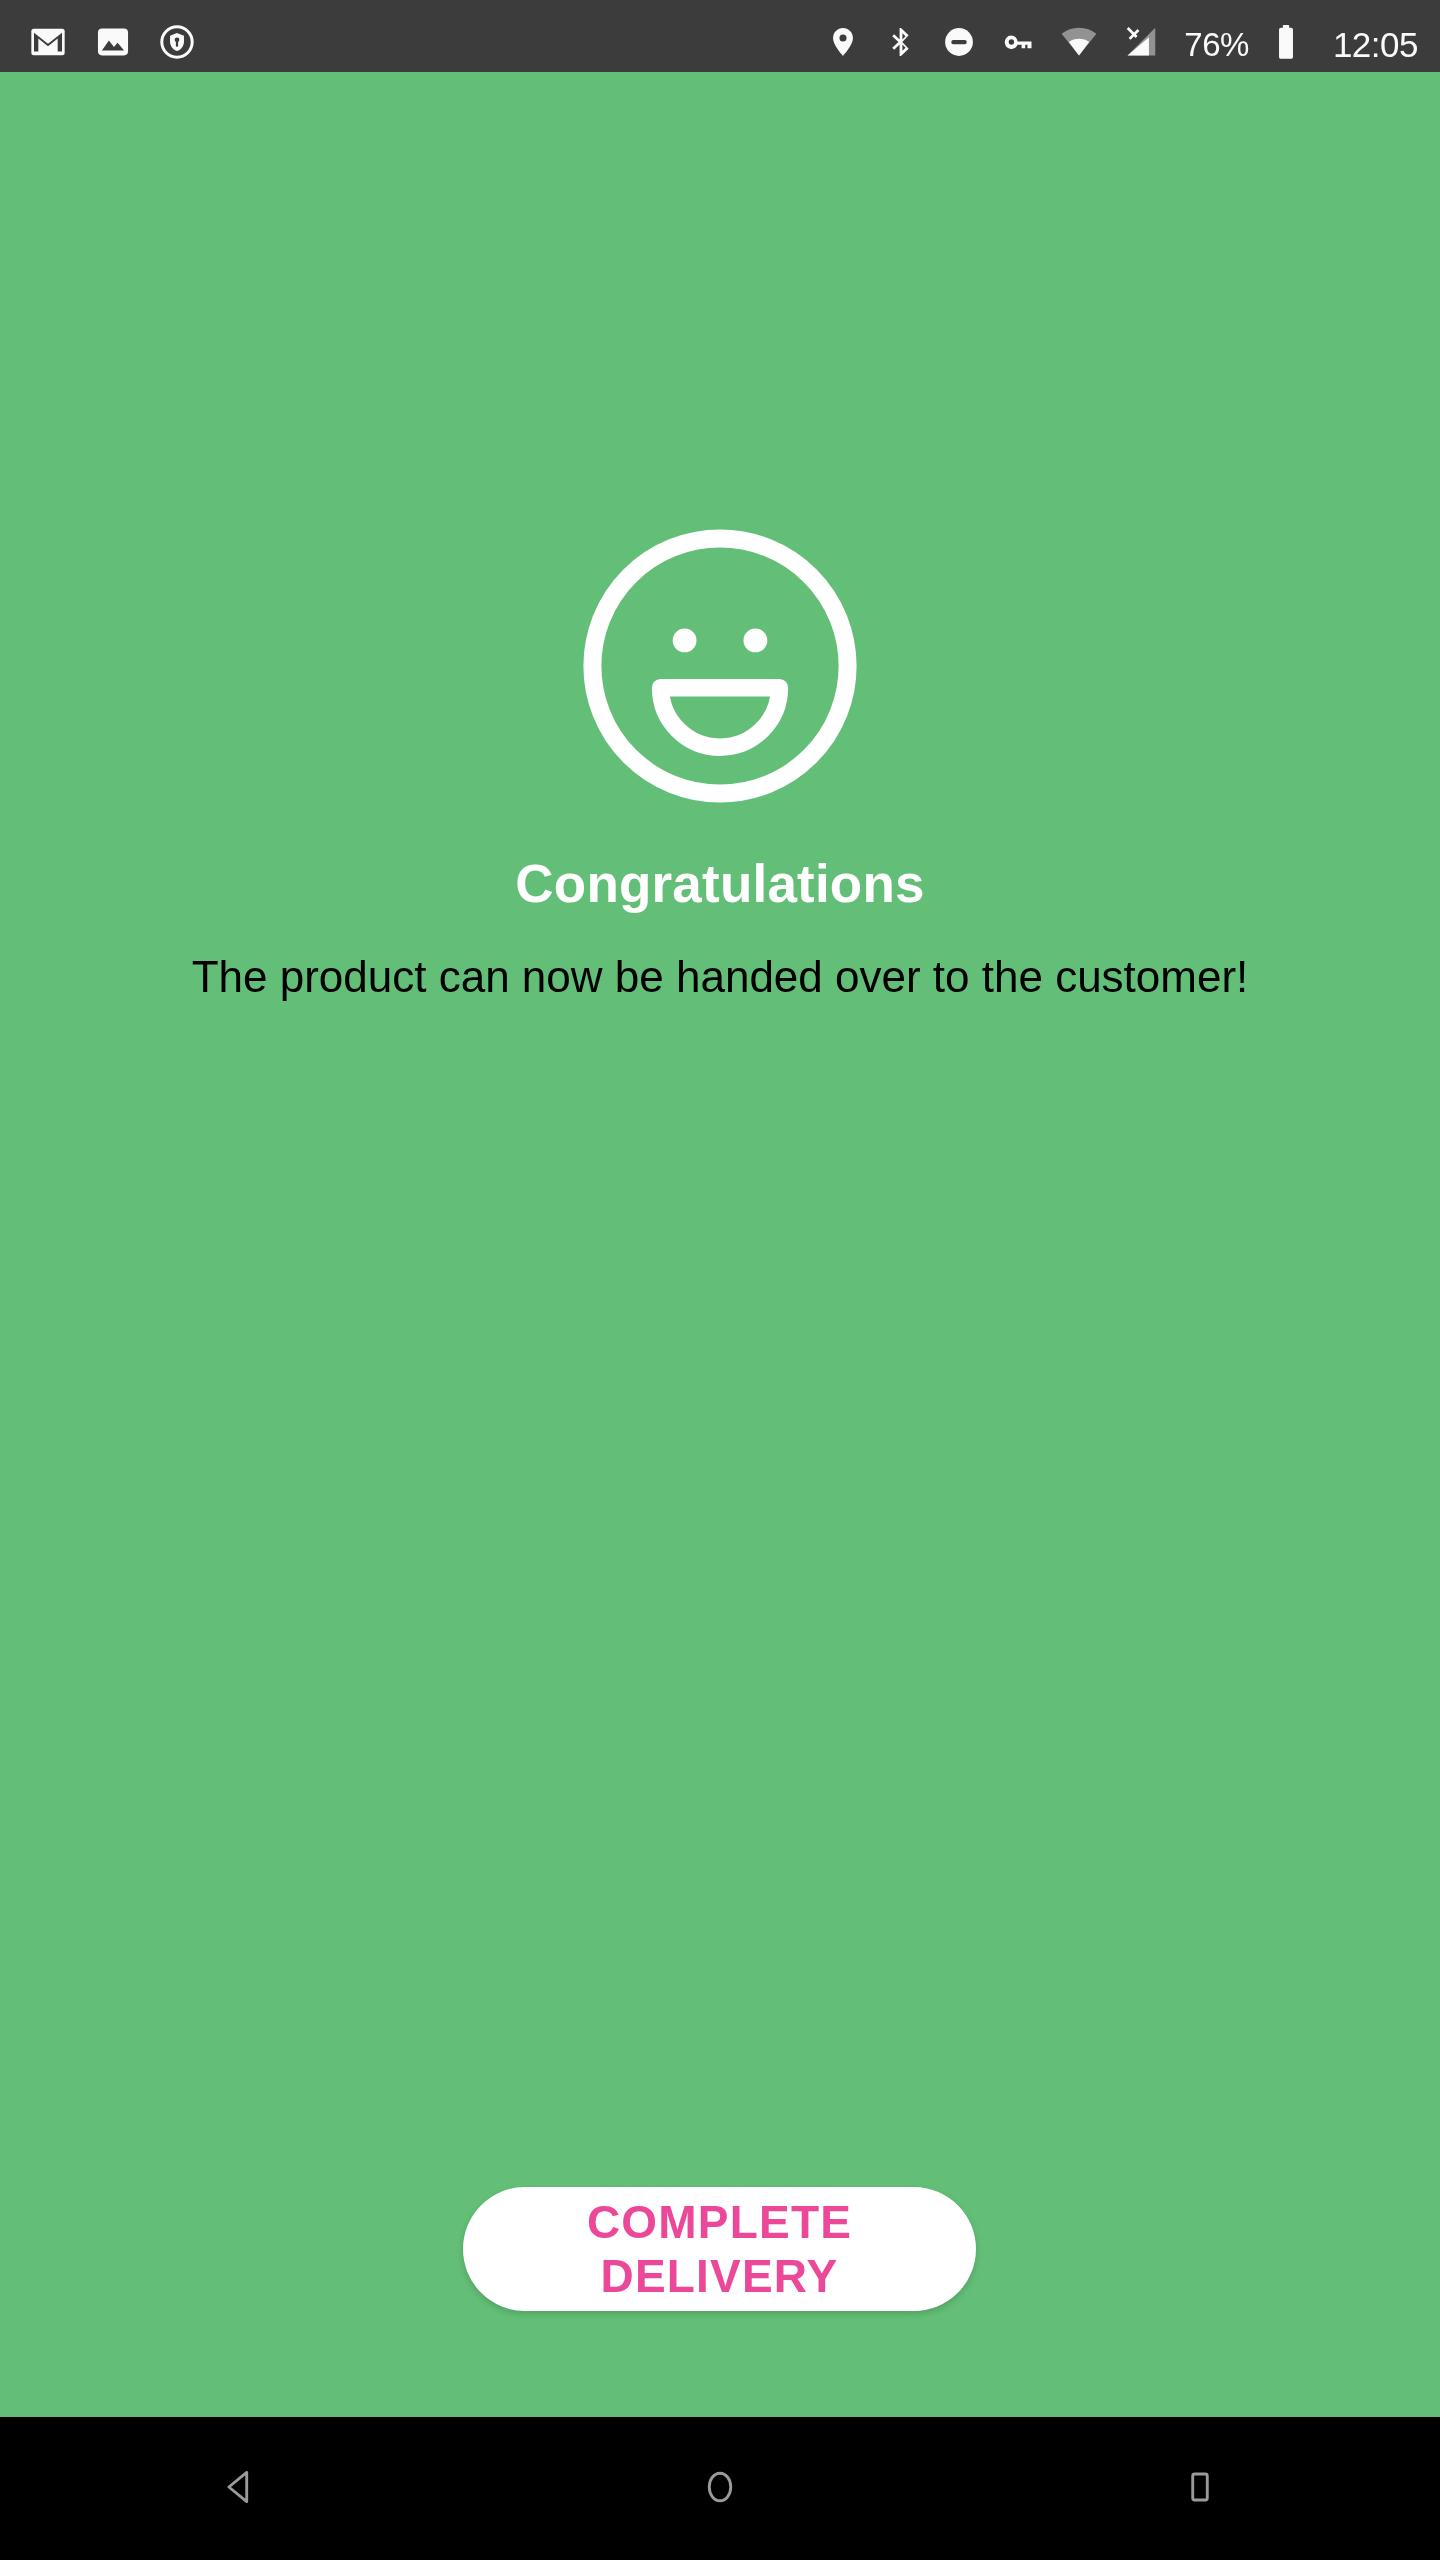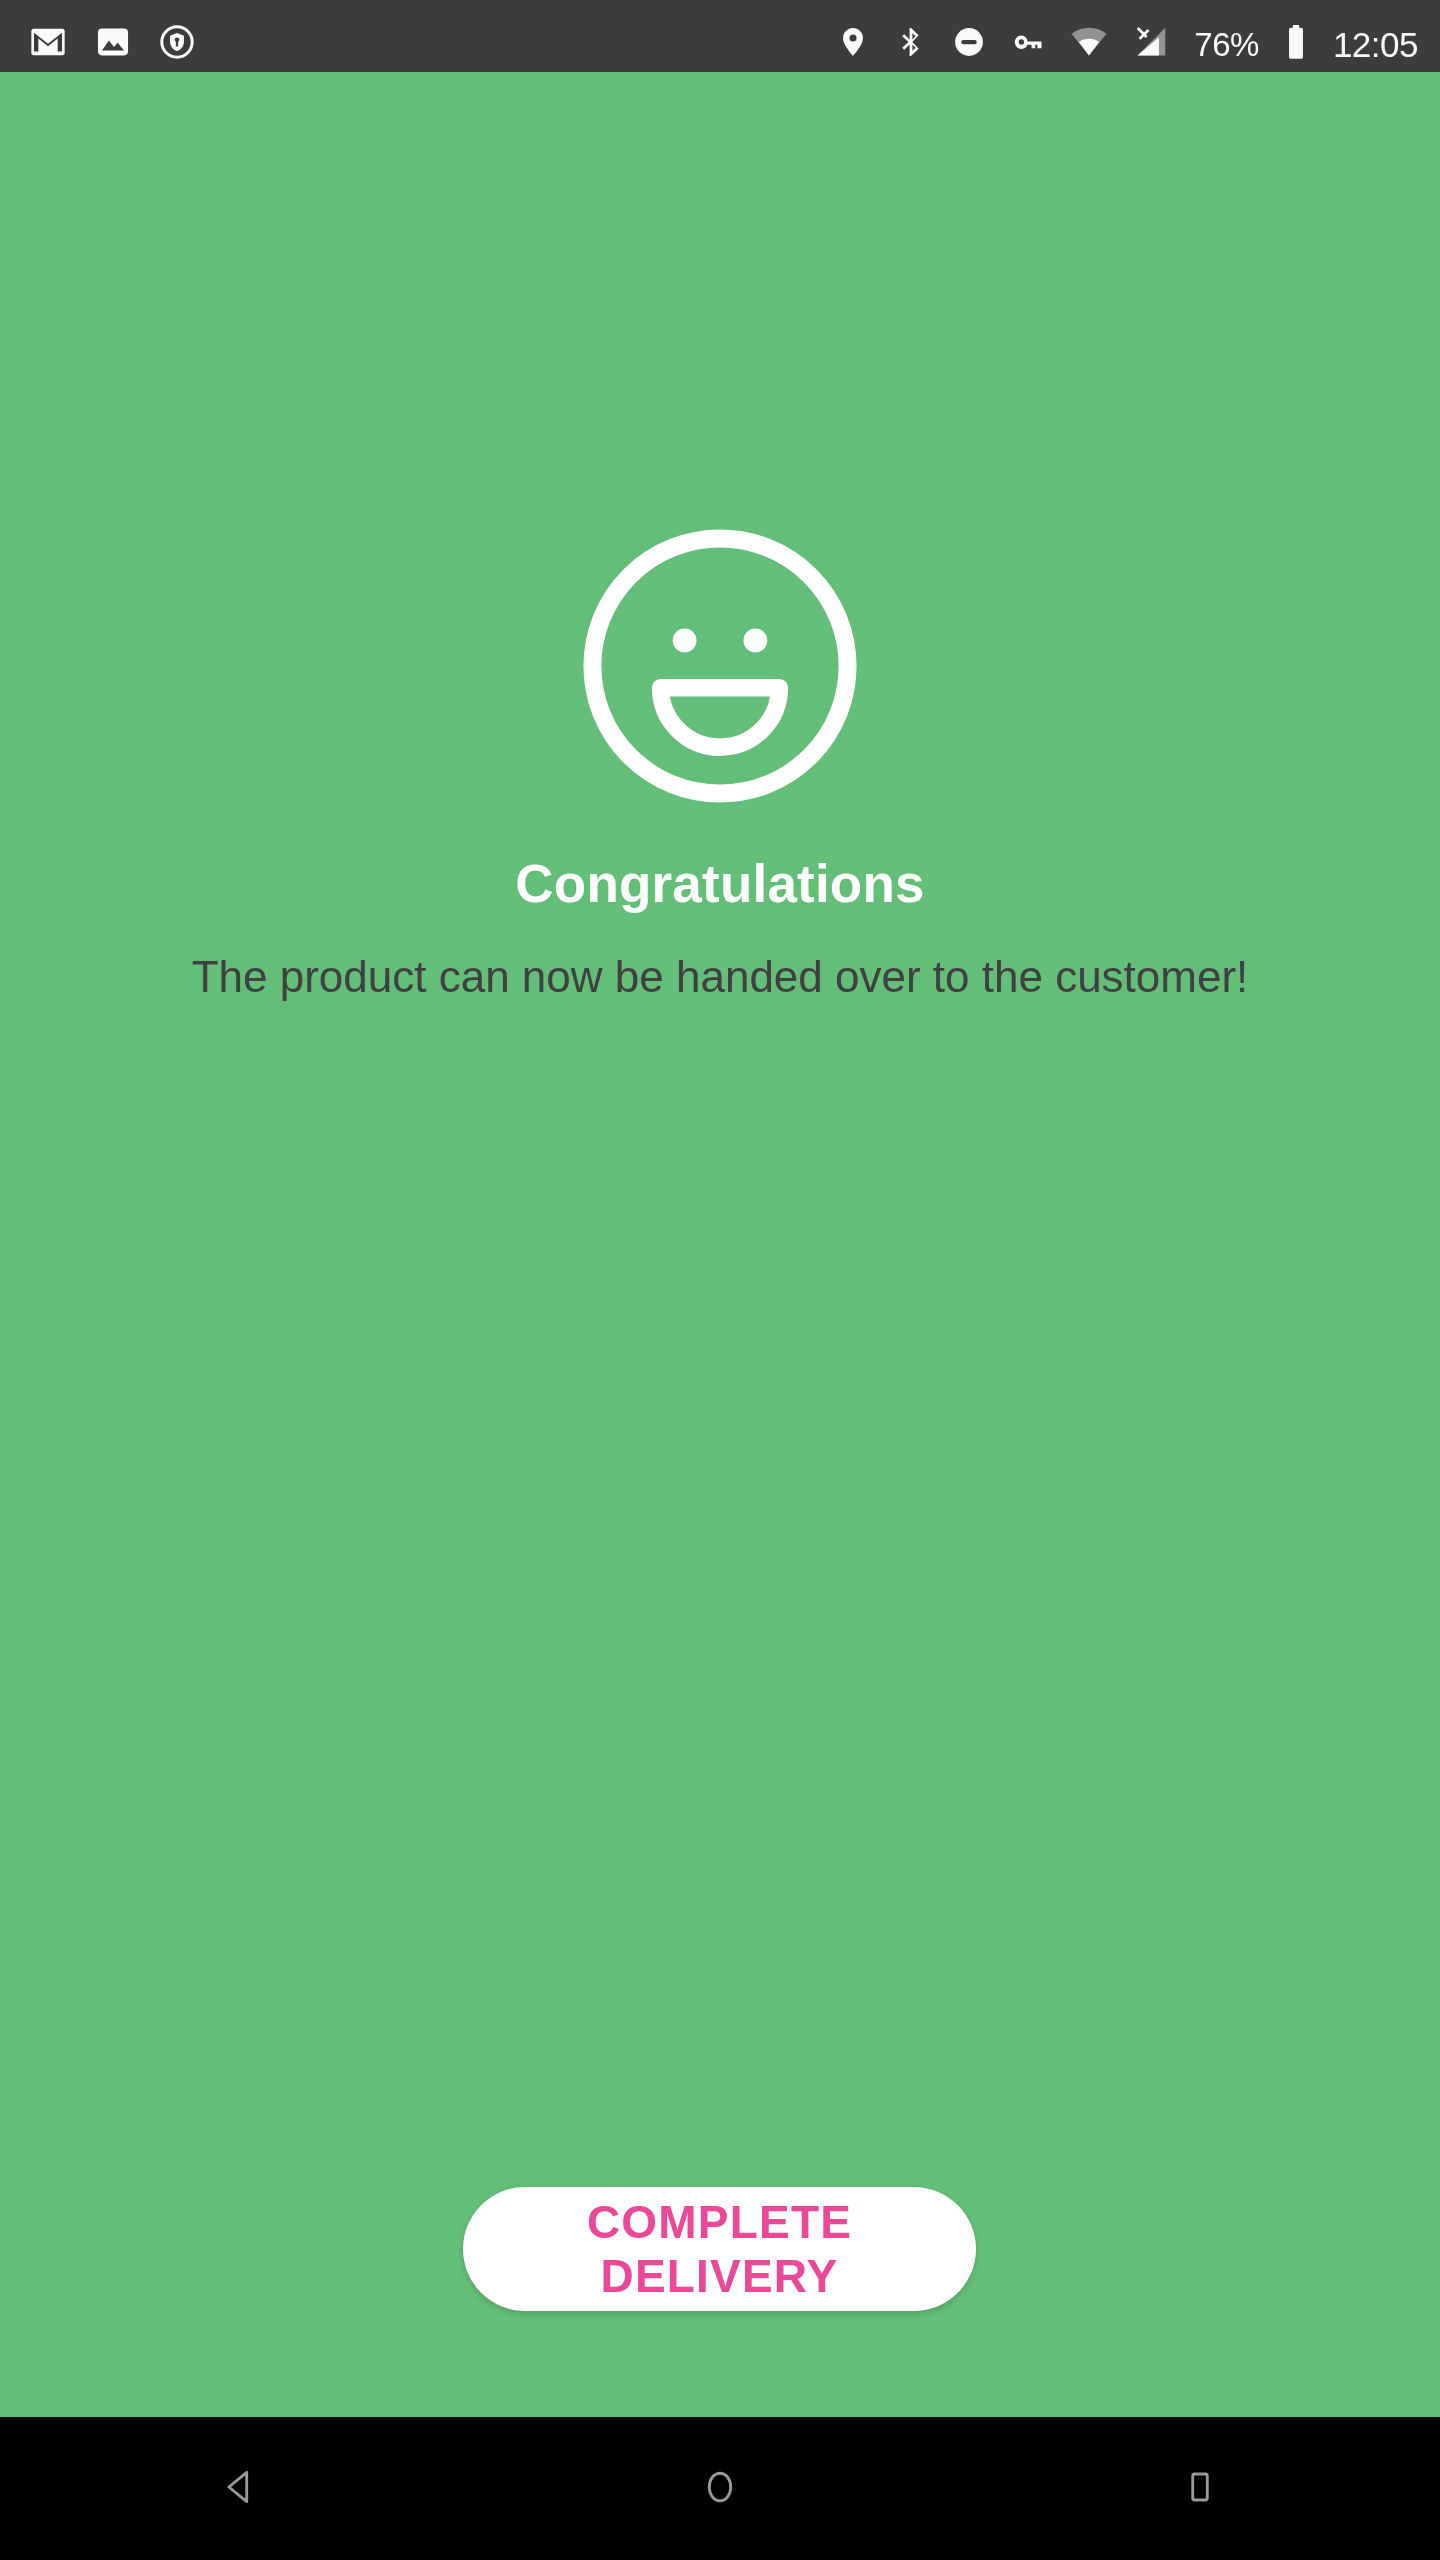--- a/index.html
+++ b/index.html
@@ -26,21 +26,21 @@
   }
   #status-left { display:flex; align-items:center; gap:26px; }
   #status-right { display:flex; align-items:center; gap:24px; margin-left:auto; }
   .sb-icon { display:block; }
   #battery-pct {
     color:#fafafa; font-size:33px; font-weight:400;
     letter-spacing:-0.5px; line-height:1;
   }
   #status-clock {
     color:#fafafa; font-size:35px; font-weight:400;
-    letter-spacing:-0.5px; line-height:1; 
+    letter-spacing:-0.5px; line-height:1; margin-left:10px;
   }
 
   
   #content {
     position:absolute; top:72px; left:0;
     width:1440px; height:2345px;
     background:#63bf77;
     padding-left:17px;
   }
 
@@ -56,21 +56,21 @@
   #headline {
     color:#ffffff;
     font-size:53px; font-weight:bold;
     letter-spacing:0.2px;
     line-height:1;
     margin-bottom:42px;
     text-align:center;
   }
 
   #subtitle {
-    color:#404040;
+    color:#000000;
     font-size:44px; font-weight:400;
     line-height:1.15;
     text-align:center;
     padding:0 60px;
   }
 
   
   #primary-button {
     position:absolute;
     left:463px; top:2115px;

